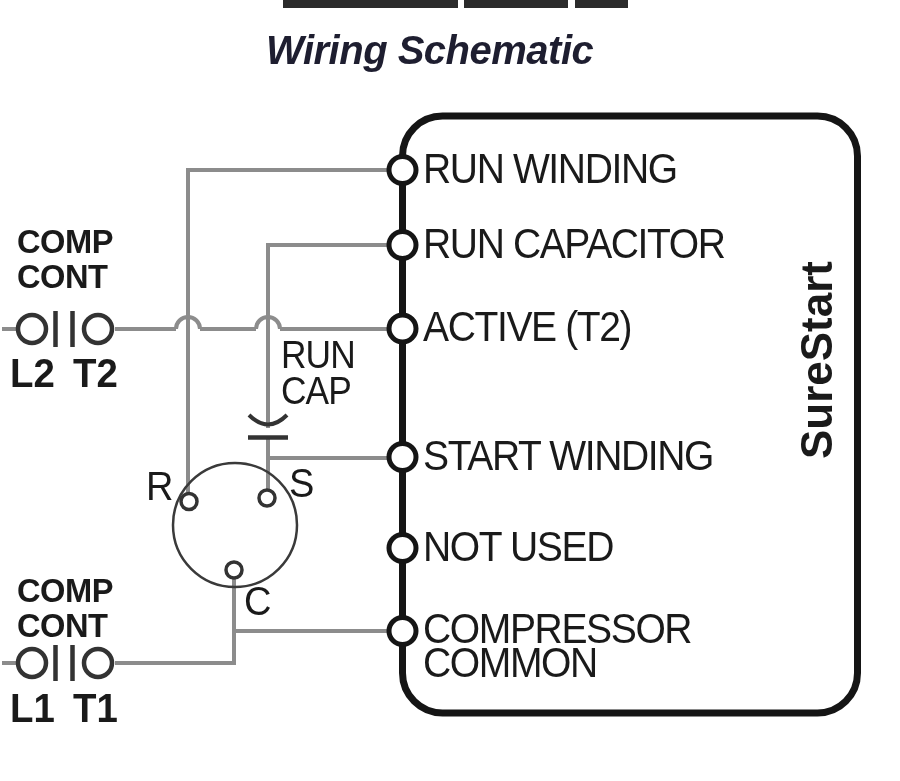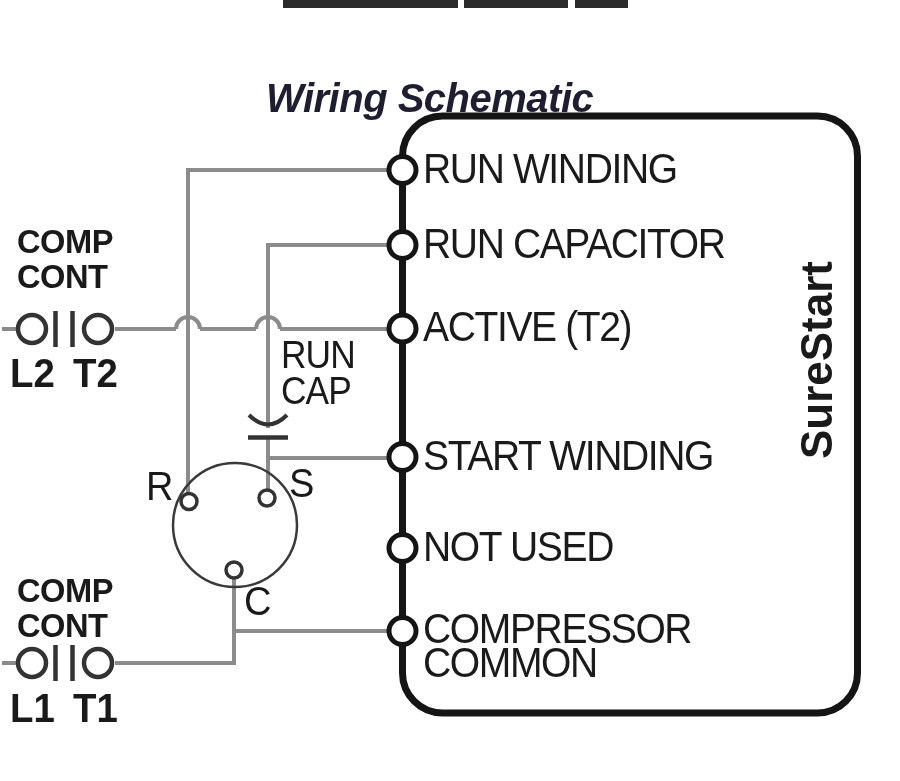--- a/index.html
+++ b/index.html
@@ -16,21 +16,21 @@
   .term-lbl{
     font-size:42px;letter-spacing:-1.5px;
     transform:translateY(-52%) scaleX(0.93);
   }
   .comp-lbl{font-size:34px;font-weight:700;letter-spacing:-0.5px;transform:scaleX(0.96);}
   .lt-lbl{font-size:40px;font-weight:700;letter-spacing:0px;transform:scaleX(0.96);}
   .cap-lbl{font-size:38px;letter-spacing:-1px;transform:scaleX(0.93);}
   .pin-lbl{font-size:40px;letter-spacing:-1px;transform:scaleX(0.95);}
   .title{
     position:absolute;left:266px;top:28px;font-size:40px;font-weight:700;
-    font-style:italic;color:#1e1e30;letter-spacing:-0.5px;white-space:nowrap;margin-top:48px;
+    font-style:italic;color:#1e1e30;letter-spacing:-0.5px;white-space:nowrap;
   }
   .surestart{
     position:absolute;left:667px;top:335px;width:300px;height:50px;
     transform:rotate(-90deg);display:flex;align-items:center;justify-content:center;
     font-size:44px;font-weight:700;color:#1a1a1a;letter-spacing:0px;
   }
   .topbar{position:absolute;top:0;height:8px;background:#2b2b2b;}
 </style>
 </head>
 <body>

